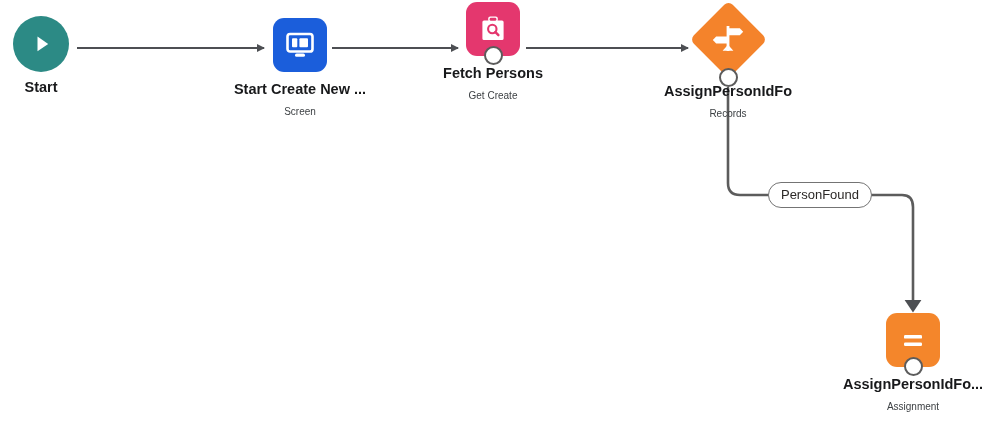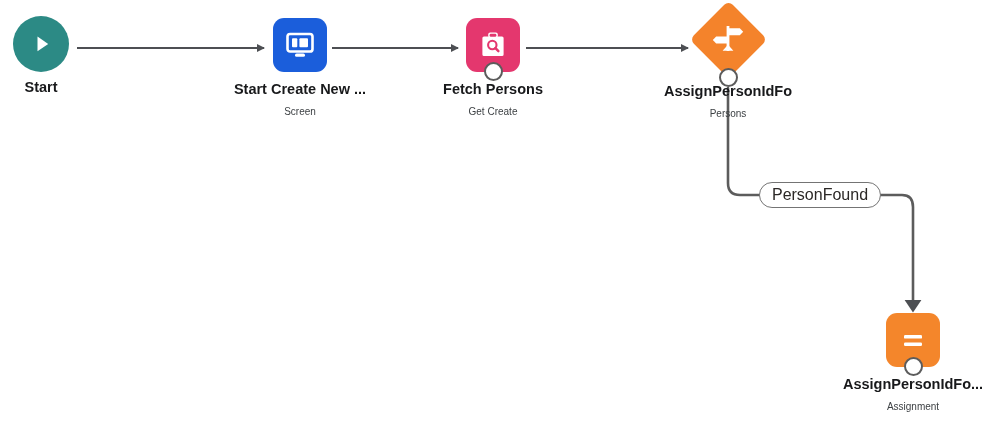--- a/index.html
+++ b/index.html
@@ -125,21 +125,21 @@
     white-space: nowrap;
   }
 
   
   .branch-pill {
     position: absolute;
     background: #ffffff;
     border: 1.5px solid #747474;
     border-radius: 14px;
     padding: 4px 12px 5px;
-    font-size: 16px;
+    font-size: 13px;
     color: #2B2826;
     line-height: 15px;
     white-space: nowrap;
     transform: translate(-50%, -50%);
   }
 </style>
 </head>
 <body>
 
 <div id="canvas">
@@ -197,21 +197,21 @@
             <rect x="16.4" y="10.3" width="8.6" height="9" rx="1" fill="#ffffff"></rect>
             <rect x="12" y="25.6" width="10" height="3.2" rx="1.6" fill="#ffffff"></rect>
           </svg>
         </span>
       </div>
     </div>
     <div class="node-title">Start Create New ...</div>
     <div class="node-subtitle">Screen</div>
   </div>
 
-  <div class="node" style="left:493px; top:18px;">
+  <div class="node" style="left:493px; top:2px;">
     <div class="node-shape-wrap">
       <div class="sq getrecords">
         <span>
           <svg width="32" height="32" viewBox="0 0 32 32">
             <path d="M7,7.5 h18 a1.6,1.6 0 0 1 1.6,1.6 v16.4 a1.6,1.6 0 0 1 -1.6,1.6 h-18
                      a1.6,1.6 0 0 1 -1.6,-1.6 v-16.4 a1.6,1.6 0 0 1 1.6,-1.6 z" fill="#ffffff"></path>
             <rect x="11.2" y="3.4" width="9.6" height="5.6" rx="2" fill="#ffffff"></rect>
             <rect x="12.6" y="4.8" width="6.8" height="3" rx="1.3" fill="#E4376E"></rect>
             <circle cx="15.3" cy="16" r="4.2" fill="none" stroke="#E4376E" stroke-width="2.1"></circle>
             <line x1="18.4" y1="19.1" x2="21.4" y2="22.2" stroke="#E4376E" stroke-width="2.4" stroke-linecap="round"></line>
@@ -233,21 +233,21 @@
             <rect x="17.6" y="6" width="2.8" height="25" fill="#ffffff"></rect>
             <path d="M19.4,8.2 h11.4 l3.4,3.5 l-3.4,3.5 h-11.4 z" fill="#ffffff"></path>
             <path d="M18.6,16.6 h-11.4 l-3.4,3.5 l3.4,3.5 h11.4 z" fill="#ffffff"></path>
             <path d="M19,24.8 l5.4,6 h-10.8 z" fill="#ffffff"></path>
           </svg>
         </span>
       </div>
       <div class="stub" style="top:58px;"></div>
     </div>
     <div class="node-title">AssignPersonIdFo</div>
-    <div class="node-subtitle">Persons</div>
+    <div class="node-subtitle">Records</div>
   </div>
 
   <div class="node" style="left:913px; top:313px;">
     <div class="node-shape-wrap">
       <div class="sq assignment">
         <span>
           <svg width="32" height="32" viewBox="0 0 32 32">
             <rect x="7" y="11" width="18" height="3.6" rx="1.2" fill="#ffffff"></rect>
             <rect x="7" y="18.4" width="18" height="3.6" rx="1.2" fill="#ffffff"></rect>
           </svg>

